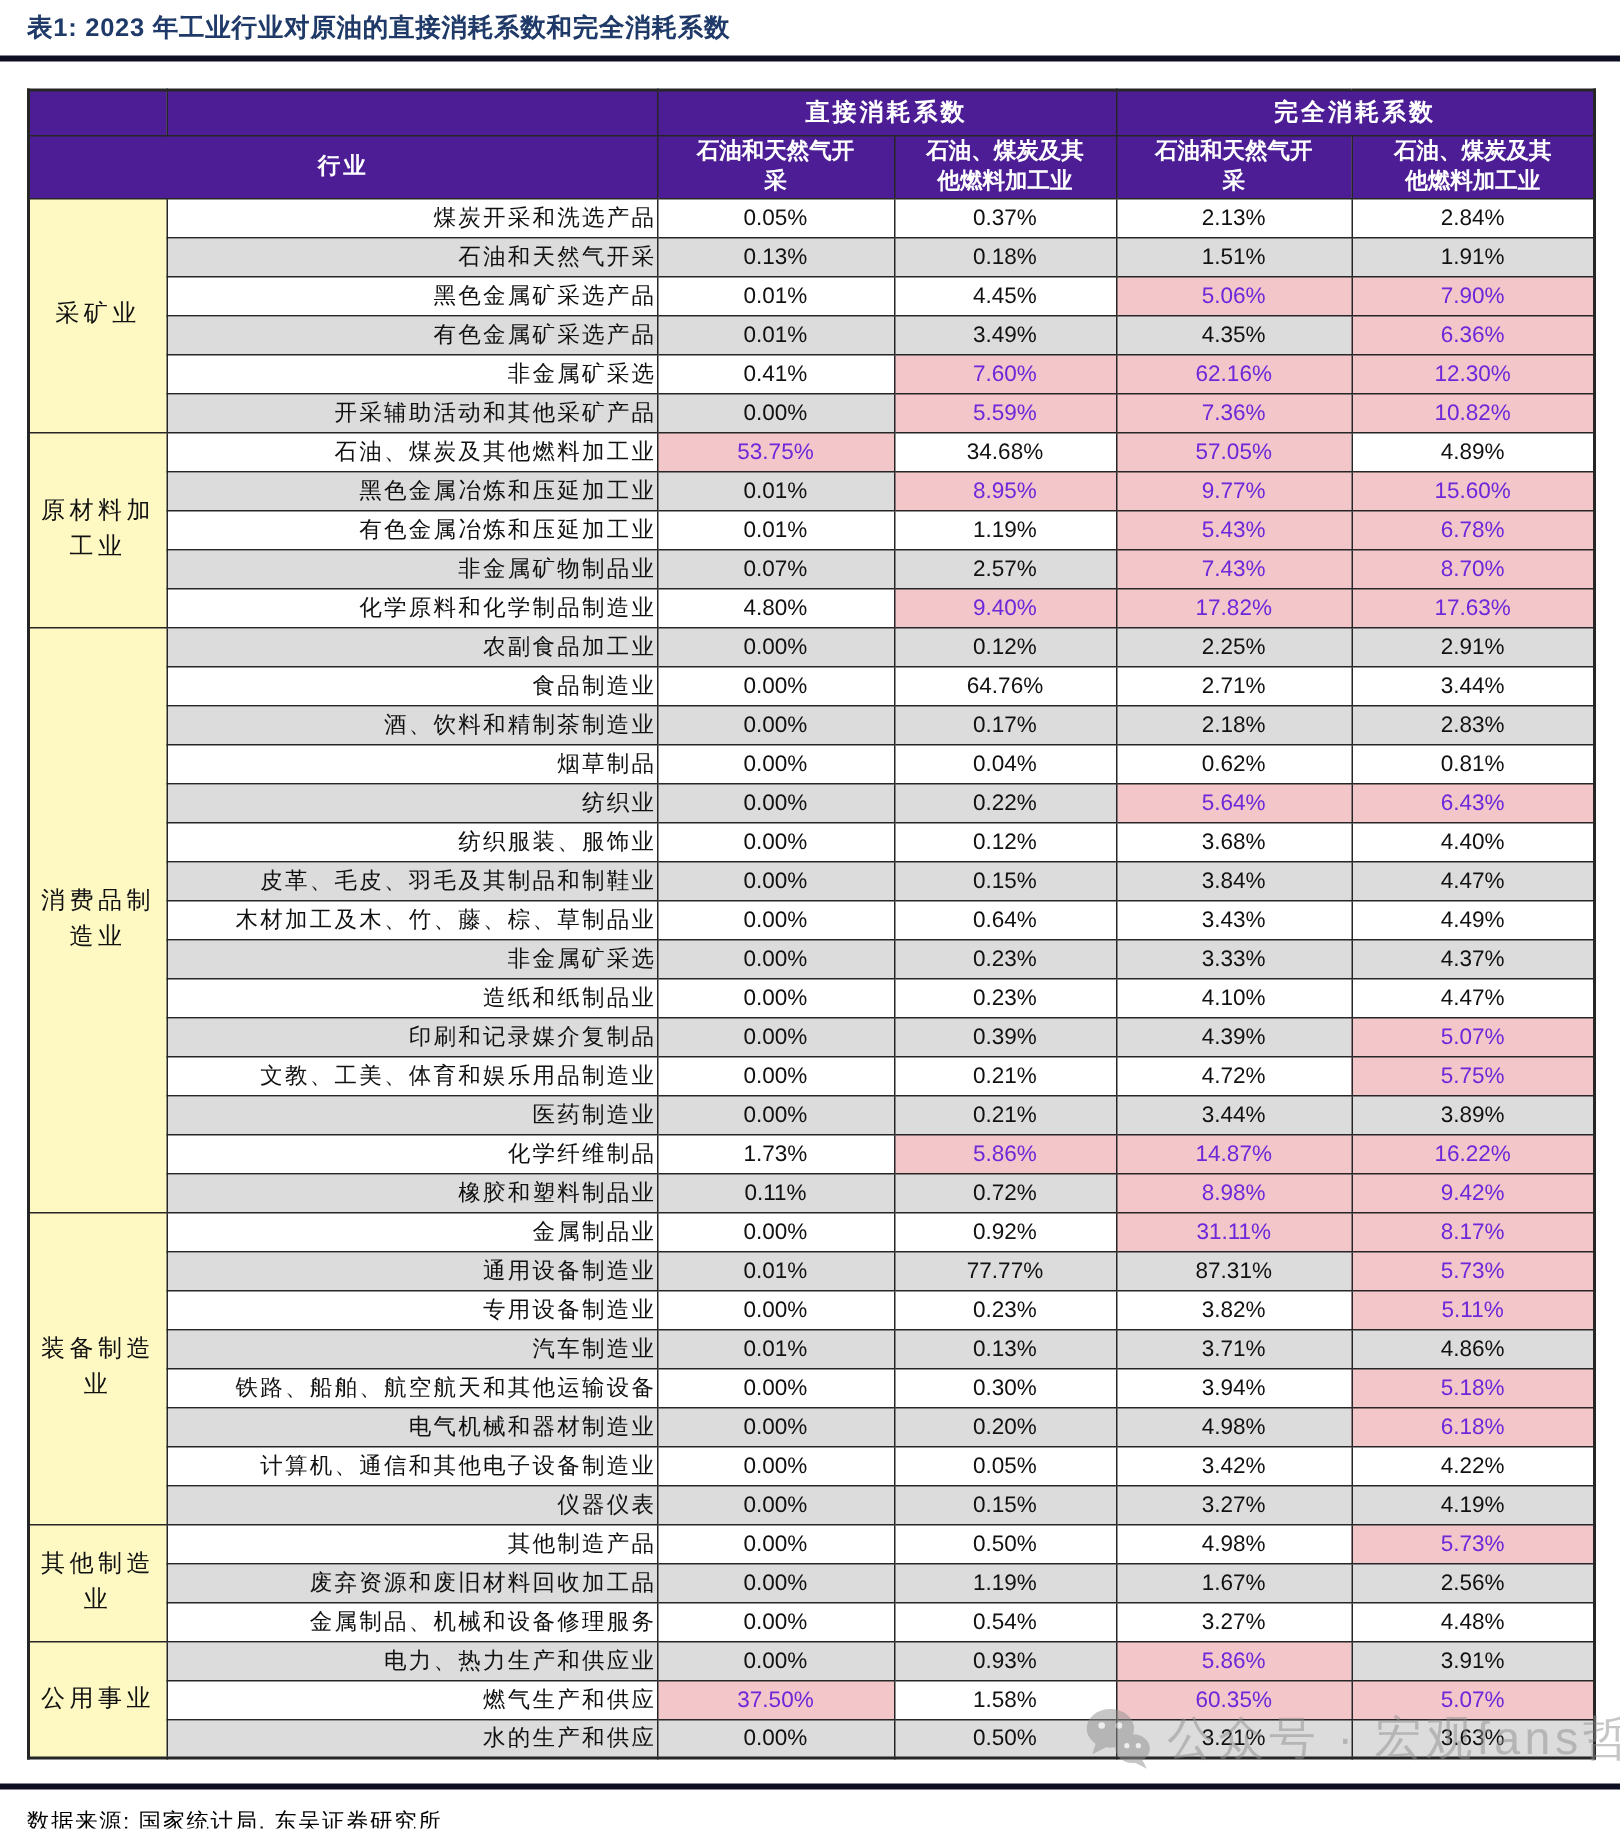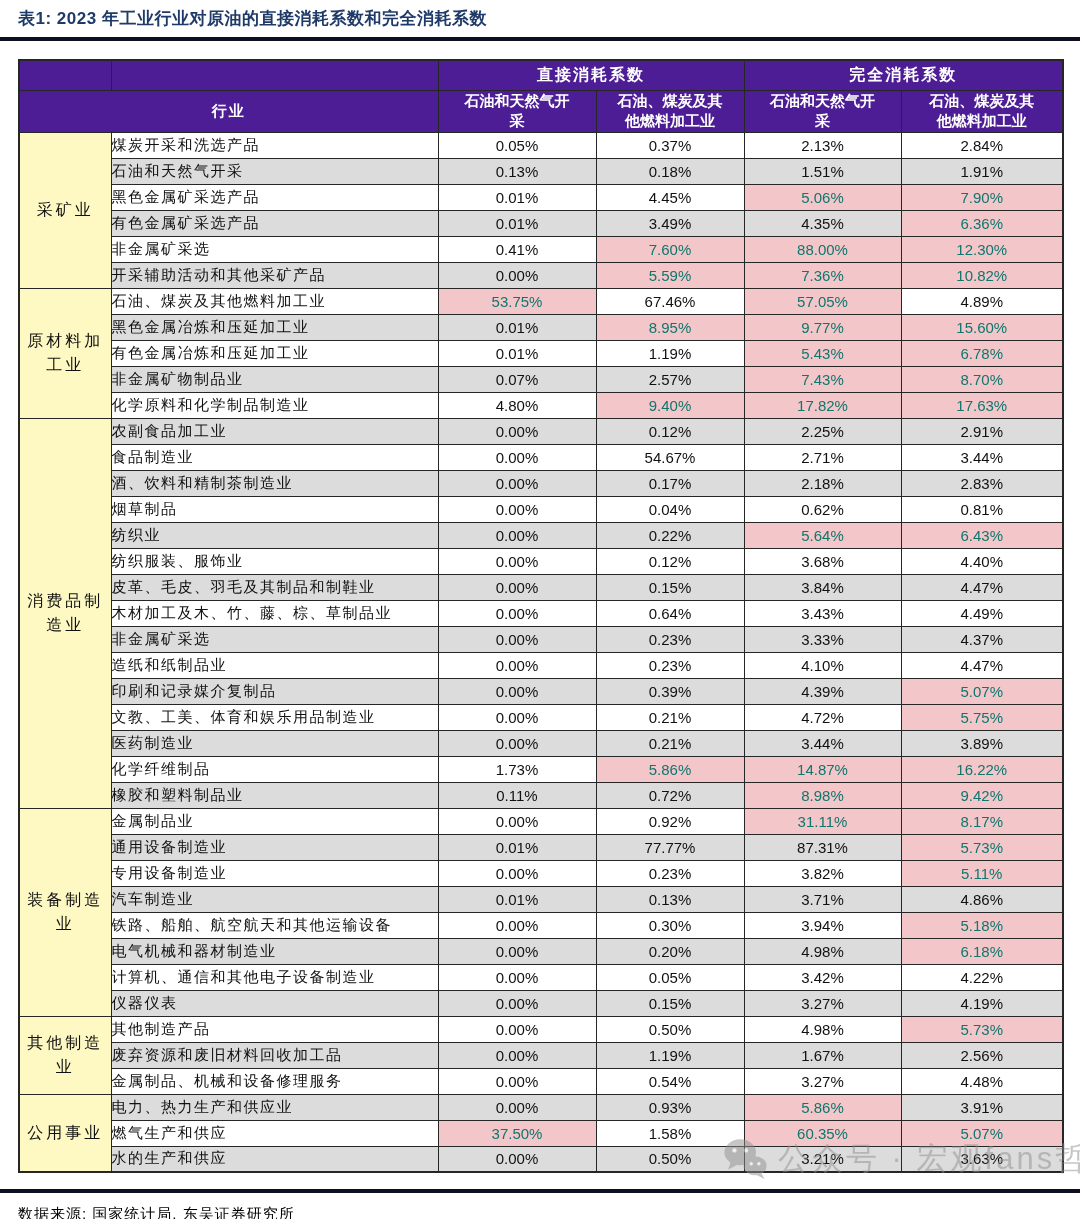--- a/index.html
+++ b/index.html
@@ -65,35 +65,35 @@
   td.group-cell {
     background: #fef9c3;
     text-align: center;
     vertical-align: middle;
     font-size: 16px;
     letter-spacing: 3px;
     white-space: pre-line;
     line-height: 1.5;
   }
   td.industry-cell {
-    text-align: left;
+    text-align: right;
     padding-left: 8px;
     white-space: nowrap;
     overflow: hidden;
     letter-spacing: 1.5px;
   }
   td.value-cell {
     text-align: center;
     font-family: "Liberation Sans", sans-serif;
   }
   tr.zebra td.industry-cell, tr.zebra td.value-cell { background: #dcdcdc; }
   tr.plain td.industry-cell, tr.plain td.value-cell { background: #ffffff; }
   td.hl {
     background: #f3c6c9 !important;
-    color: #0f766e;
+    color: #6d28d9;
   }
   .bottom-rule {
     margin-top: 16px;
     height: 4px;
     background: #0e0e22;
     width: 100%;
   }
   .source {
     padding: 12px 0 0 18px;
     font-size: 15px;
@@ -179,36 +179,36 @@
             <td class="industry-cell">有色金属矿采选产品</td>
             <td class="value-cell">0.01%</td>
             <td class="value-cell">3.49%</td>
             <td class="value-cell">4.35%</td>
             <td class="value-cell hl">6.36%</td>
           </tr>
           <tr class="plain">
             <td class="industry-cell">非金属矿采选</td>
             <td class="value-cell">0.41%</td>
             <td class="value-cell hl">7.60%</td>
-            <td class="value-cell hl">88.00%</td>
+            <td class="value-cell hl">62.16%</td>
             <td class="value-cell hl">12.30%</td>
           </tr>
           <tr class="zebra">
             <td class="industry-cell">开采辅助活动和其他采矿产品</td>
             <td class="value-cell">0.00%</td>
             <td class="value-cell hl">5.59%</td>
             <td class="value-cell hl">7.36%</td>
             <td class="value-cell hl">10.82%</td>
           </tr>
           <tr class="plain">
             <td class="group-cell" rowspan="5">原材料加
 工业</td>
             <td class="industry-cell">石油、煤炭及其他燃料加工业</td>
             <td class="value-cell hl">53.75%</td>
-            <td class="value-cell">67.46%</td>
+            <td class="value-cell">34.68%</td>
             <td class="value-cell hl">57.05%</td>
             <td class="value-cell">4.89%</td>
           </tr>
           <tr class="zebra">
             <td class="industry-cell">黑色金属冶炼和压延加工业</td>
             <td class="value-cell">0.01%</td>
             <td class="value-cell hl">8.95%</td>
             <td class="value-cell hl">9.77%</td>
             <td class="value-cell hl">15.60%</td>
           </tr>
@@ -238,21 +238,21 @@
 造业</td>
             <td class="industry-cell">农副食品加工业</td>
             <td class="value-cell">0.00%</td>
             <td class="value-cell">0.12%</td>
             <td class="value-cell">2.25%</td>
             <td class="value-cell">2.91%</td>
           </tr>
           <tr class="plain">
             <td class="industry-cell">食品制造业</td>
             <td class="value-cell">0.00%</td>
-            <td class="value-cell">54.67%</td>
+            <td class="value-cell">64.76%</td>
             <td class="value-cell">2.71%</td>
             <td class="value-cell">3.44%</td>
           </tr>
           <tr class="zebra">
             <td class="industry-cell">酒、饮料和精制茶制造业</td>
             <td class="value-cell">0.00%</td>
             <td class="value-cell">0.17%</td>
             <td class="value-cell">2.18%</td>
             <td class="value-cell">2.83%</td>
           </tr>

